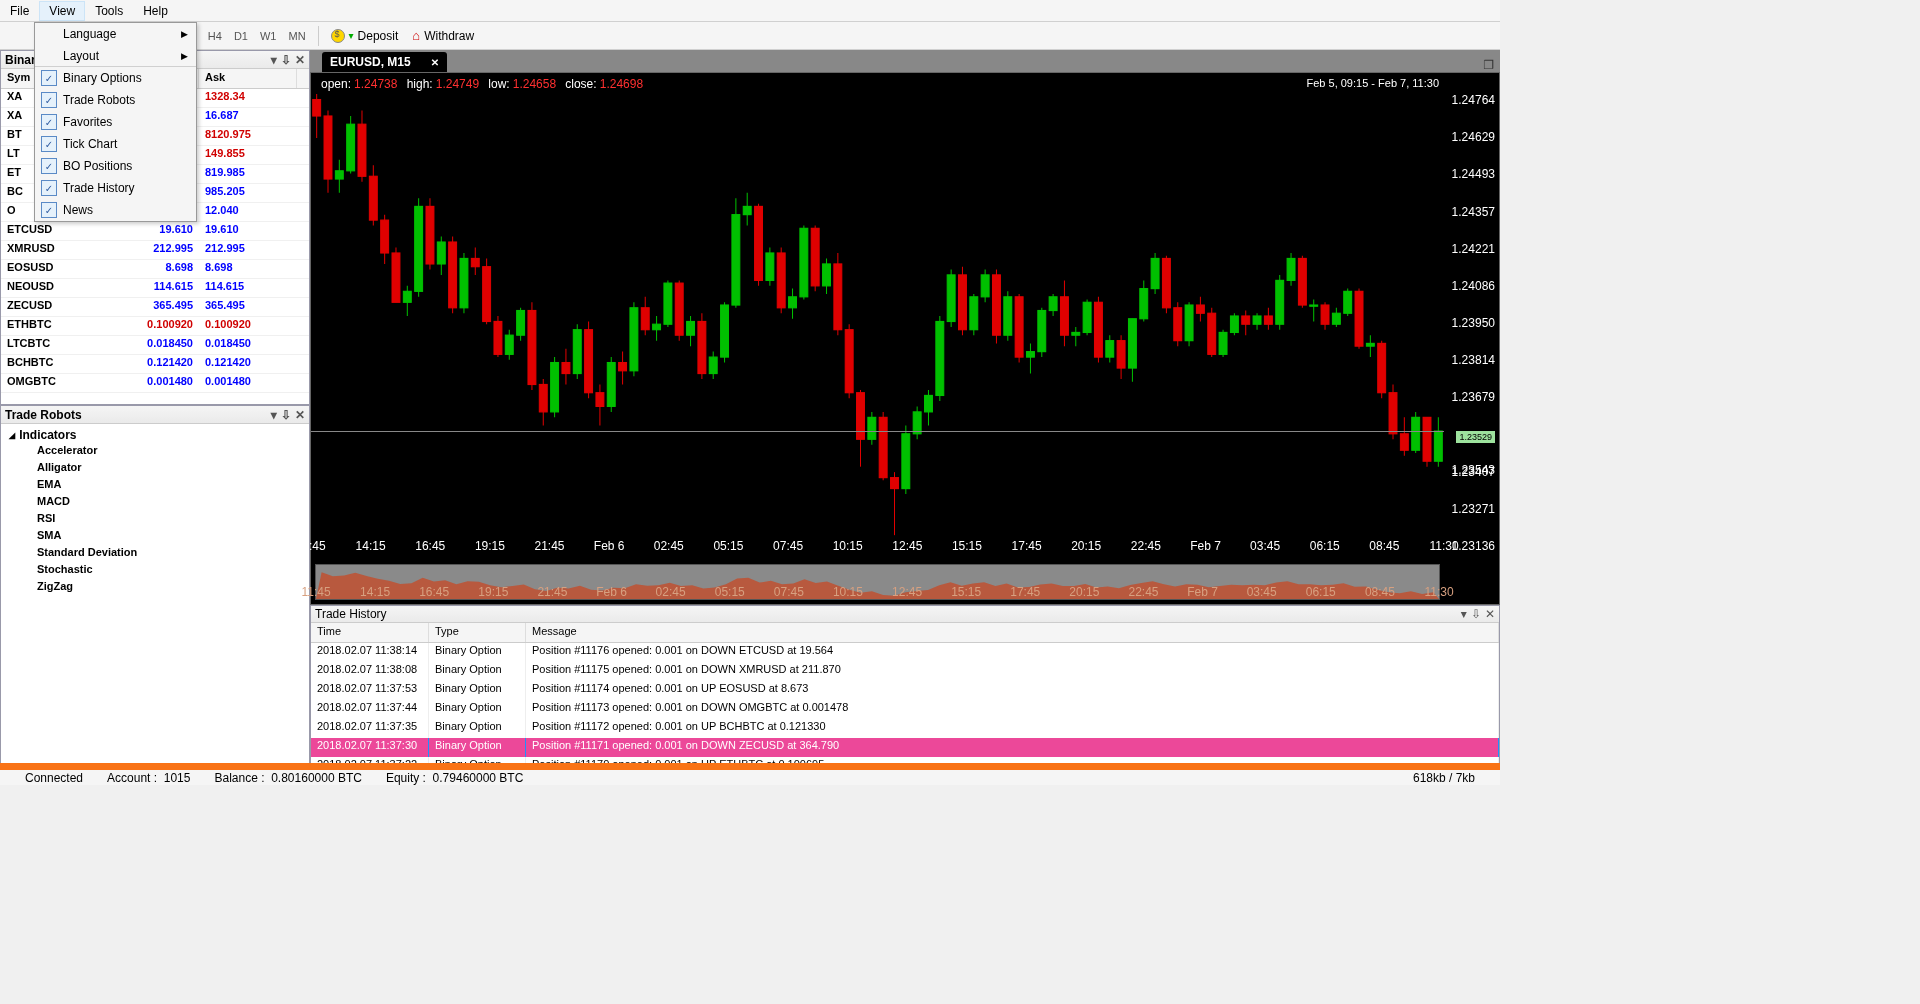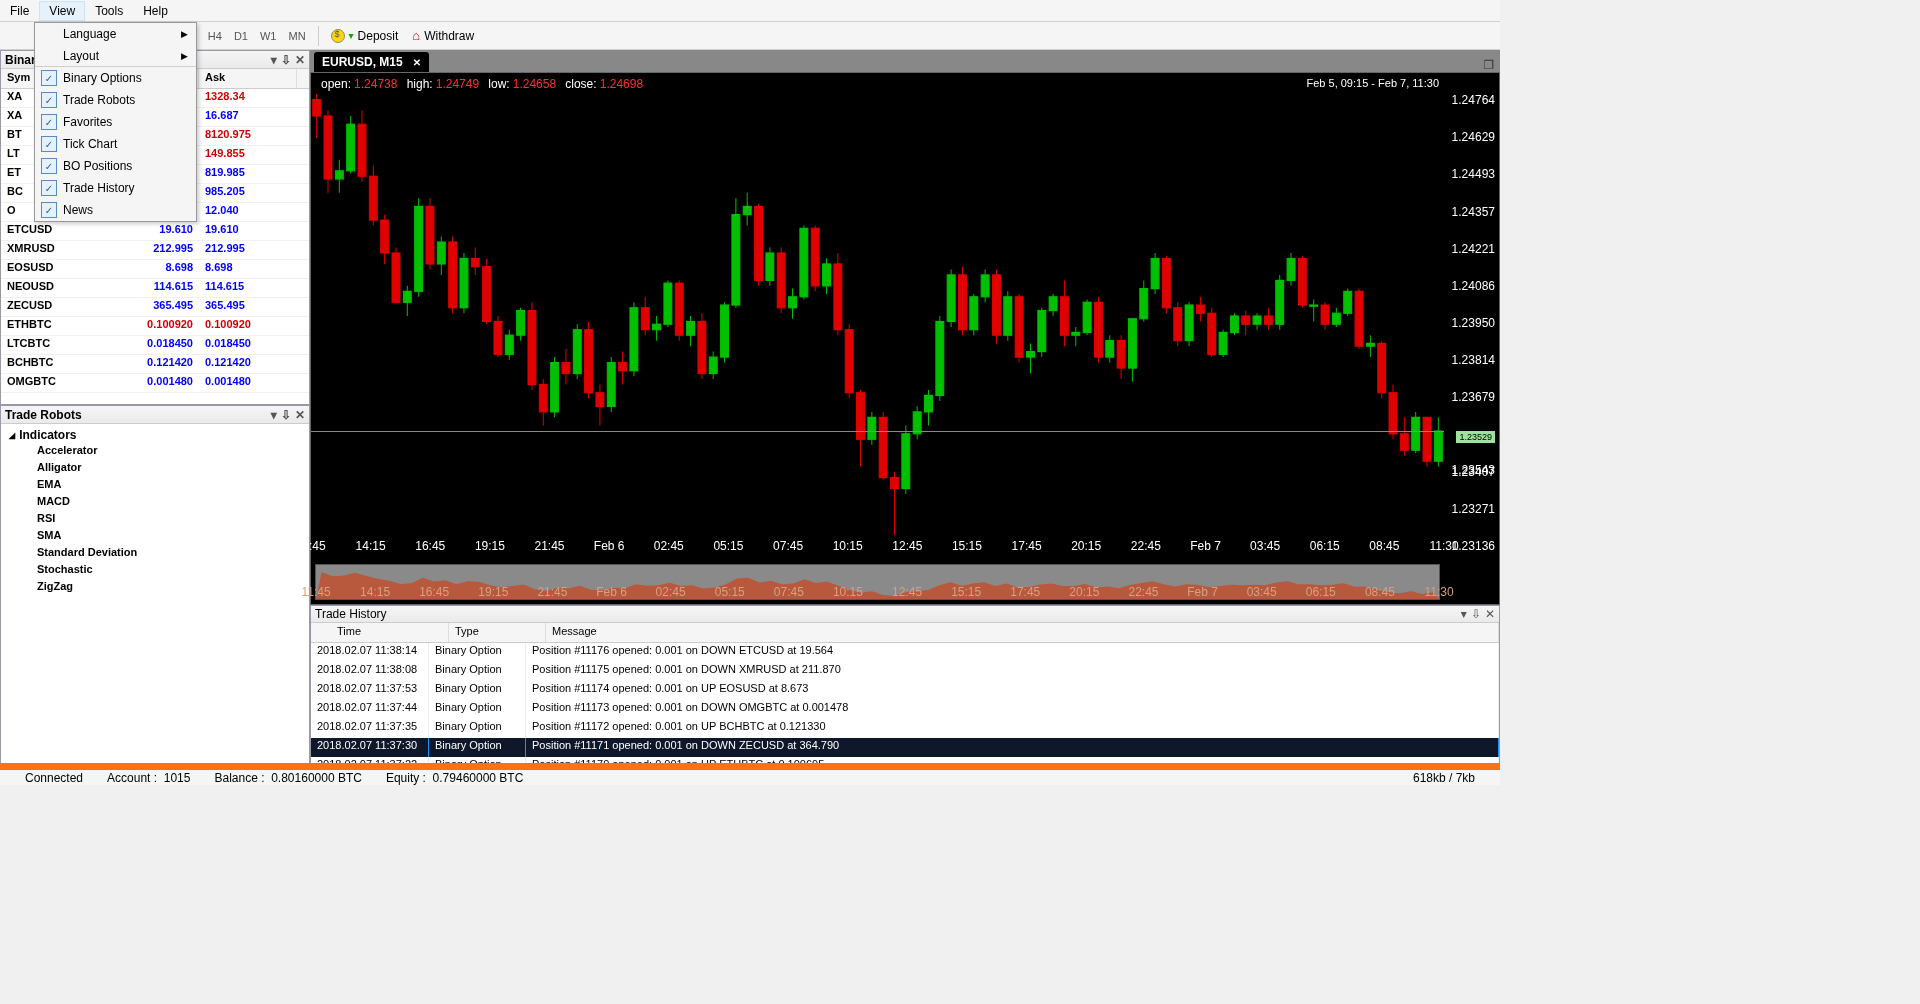--- a/index.html
+++ b/index.html
@@ -56,21 +56,21 @@
 .tree { padding: 4px 8px; }
 .tree-parent { display: flex; align-items: center; gap: 4px; font-size: 11px; }
 .tree-item { padding-left: 28px; font-size: 11px; line-height: 17px; }
 
 .bottom-tabs { display: flex; border-top: 1px solid #ccc; background: #f5f5f5; }
 .bottom-tab { padding: 3px 10px; border-right: 1px solid #ccc; font-size: 11px; cursor: default; }
 .bottom-tab.active { background: #fff; }
 
 
 .chart-tab-bar { height: 22px; background: #888; display: flex; align-items: flex-end; padding-left: 4px; }
-.chart-tab { background: #000; color: #fff; padding: 3px 8px; display: flex; align-items: center; gap: 10px; font-size: 11px; font-weight: bold; border-top-left-radius: 3px; border-top-right-radius: 3px; }
+.chart-tab { background: #000; color: #fff; padding: 3px 8px; display: flex; align-items: center; gap: 20px; font-size: 11px; font-weight: bold; border-top-left-radius: 3px; border-top-right-radius: 3px; margin-left: 8px; }
 .chart-tab-close { font-size: 10px; cursor: default; }
 .chart-maxbtn { margin-left: auto; margin-right: 6px; color: #333; font-size: 12px; }
 
 .chart-container { flex: 1; background: #000; position: relative; border: 1px solid #666; }
 .ohlc-bar { position: absolute; top: 4px; left: 10px; color: #fff; font-size: 11px; }
 .ohlc-bar .lbl { color: #fff; }
 .ohlc-bar .val { color: #ff3030; }
 .date-range { position: absolute; top: 4px; right: 60px; color: #fff; font-size: 11px; }
 
 .chart-plot { position: absolute; left: 0; right: 55px; top: 20px; bottom: 65px; }
@@ -80,29 +80,29 @@
 .chart-xaxis div { position: absolute; transform: translateX(-50%); }
 .price-line { position: absolute; left: 0; right: 0; height: 1px; background: #888; }
 .price-badge { position: absolute; right: 0; background: #9de29d; color: #000; font-size: 9px; padding: 1px 3px; }
 
 .mini-chart { position: absolute; left: 4px; right: 59px; bottom: 4px; height: 36px; background: #8a8a8a; border: 1px solid #555; }
 .mini-xaxis { position: absolute; left: 0; right: 0; bottom: 2px; height: 12px; color: #d7a080; font-size: 9px; }
 .mini-xaxis div { position: absolute; transform: translateX(-50%); }
 
 
 .history-panel { height: 185px; }
-.history-head { display: flex; background: #f5f5f5; border-bottom: 1px solid #ccc; height: 20px; padding-left: 20px; }
+.history-head { display: flex; background: #f5f5f5; border-bottom: 1px solid #ccc; height: 20px; }
 .history-head > div { padding: 2px 6px; border-right: 1px solid #ddd; font-size: 11px; }
 .th-time { width: 118px; }
 .th-type { width: 97px; }
 .th-msg { flex: 1; }
 .history-body { overflow-y: auto; }
 .history-row { display: flex; height: 19px; }
 .history-row > div { padding: 1px 6px; font-size: 11px; border-right: 1px solid #eee; }
-.history-row.selected { background: #0f172a; color: #fff; }
+.history-row.selected { background: #ec4899; color: #fff; }
 .history-row.selected > div { border-right-color: #1e90ff; }
 
 
 .statusbar { position: absolute; bottom: 0; left: 0; right: 0; height: 22px; background: #f5f5f5; border-top: 7px solid #f97316; display: flex; align-items: center; padding: 0 25px; font-size: 11px; gap: 24px; }
 .statusbar .right { margin-left: auto; }
 
 
 .candle-up { fill: #00c000; stroke: #00c000; }
 .candle-dn { fill: #e00000; stroke: #e00000; }
 </style>

